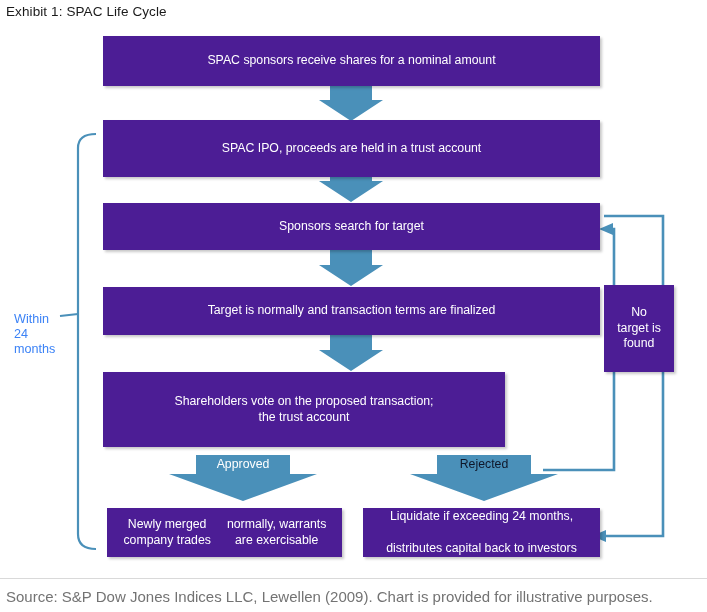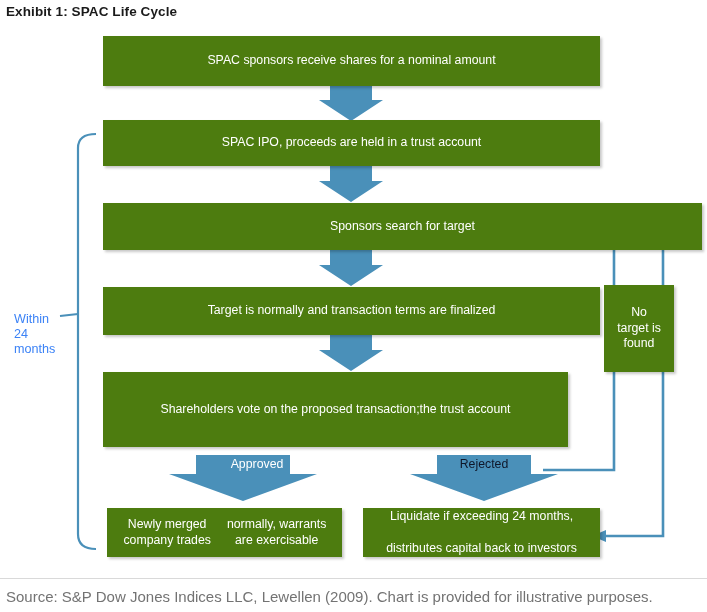--- a/index.html
+++ b/index.html
@@ -17,21 +17,21 @@
   #canvas {
     position: relative;
     width: 707px;
     height: 612px;
   }
   .title {
     position: absolute;
     left: 6px;
     top: 4px;
     font-size: 13.5px;
-    font-weight: bold;
+    font-weight: normal;
     color: #1a1a1a;
     letter-spacing: 0.1px;
     white-space: nowrap;
   }
   .footnote {
     position: absolute;
     left: 6px;
     top: 588px;
     font-size: 15px;
     color: #737373;
@@ -42,21 +42,21 @@
     left: 0px;
     top: 578px;
     width: 707px;
     height: 1px;
     background: #d9d9d9;
   }
 
   
   .fbox {
     position: absolute;
-    background: #4d7c0f;
+    background: #4c1d95;
     color: #ffffff;
     display: flex;
     align-items: center;
     justify-content: center;
     text-align: center;
     font-size: 12.3px;
     line-height: 15.5px;
     box-sizing: border-box;
     padding: 2px 8px;
     box-shadow: 1.5px 1.5px 2.5px rgba(0,0,0,0.22);
@@ -134,54 +134,54 @@
       <path d="M 96 134 Q 78 134 78 148 L 78 313 L 78 316
                M 78 316 L 78 534 Q 78 549 96 549" stroke="#4a90b9" stroke-width="2.2" fill="none"></path>
       <path d="M 78 314 L 60 316" stroke="#4a90b9" stroke-width="2" fill="none"></path>
     </g>
   </svg>
 
   <div class="fbox" style="left:103px; top:36px; width:497px; height:50px;">
     <span>SPAC sponsors receive shares for a nominal amount</span>
   </div>
 
-  <div class="fbox" style="left:103px; top:120px; width:497px; height:46px;">
+  <div class="fbox" style="left:103px; top:120px; width:497px; height:57px;">
     <span>SPAC IPO, proceeds are held in a trust account</span>
   </div>
 
-  <div class="fbox" style="left:103px; top:203px; width:599px; height:47px;">
+  <div class="fbox" style="left:103px; top:203px; width:497px; height:47px;">
     <span>Sponsors search for target</span>
   </div>
 
   <div class="fbox" style="left:103px; top:287px; width:497px; height:48px;">
     <span>Target is normally and transaction terms are finalized</span>
   </div>
 
-  <div class="fbox" style="left:103px; top:372px; width:465px; height:75px; justify-content:center;">
+  <div class="fbox" style="left:103px; top:372px; width:402px; height:75px; flex-direction:column; justify-content:center;">
     <span>Shareholders vote on the proposed transaction;</span>
     <span>the trust account</span>
   </div>
 
   <div class="fbox" style="left:107px; top:508px; width:235px; height:49px; flex-direction:row; justify-content:center;">
     <span>Newly merged company trades</span>
     <span>normally, warrants are exercisable</span>
   </div>
 
   <div class="fbox" style="left:363px; top:508px; width:237px; height:49px; flex-direction:column; justify-content:center;gap:16px;">
     <span>Liquidate if exceeding 24 months,</span>
     <span>distributes capital back to investors</span>
   </div>
 
   <div class="fbox" style="left:604px; top:285px; width:70px; height:87px; flex-direction:column; justify-content:center; padding:2px 4px;">
     <span>No</span>
     <span>target is</span>
     <span>found</span>
   </div>
 
-  <div style="position:absolute; left:196px; top:457px; width:94px; text-align:center; color:#ffffff; font-size:12.3px;margin-left:14px;">
+  <div style="position:absolute; left:196px; top:457px; width:94px; text-align:center; color:#ffffff; font-size:12.3px;">
     <span>Approved</span>
   </div>
   <div style="position:absolute; left:437px; top:457px; width:94px; text-align:center; color:#0f172a; font-size:12.3px;">
     <span>Rejected</span>
   </div>
 
   <div class="bracket-label">
     <div>Within</div>
     <div>24</div>
     <div>months</div>

